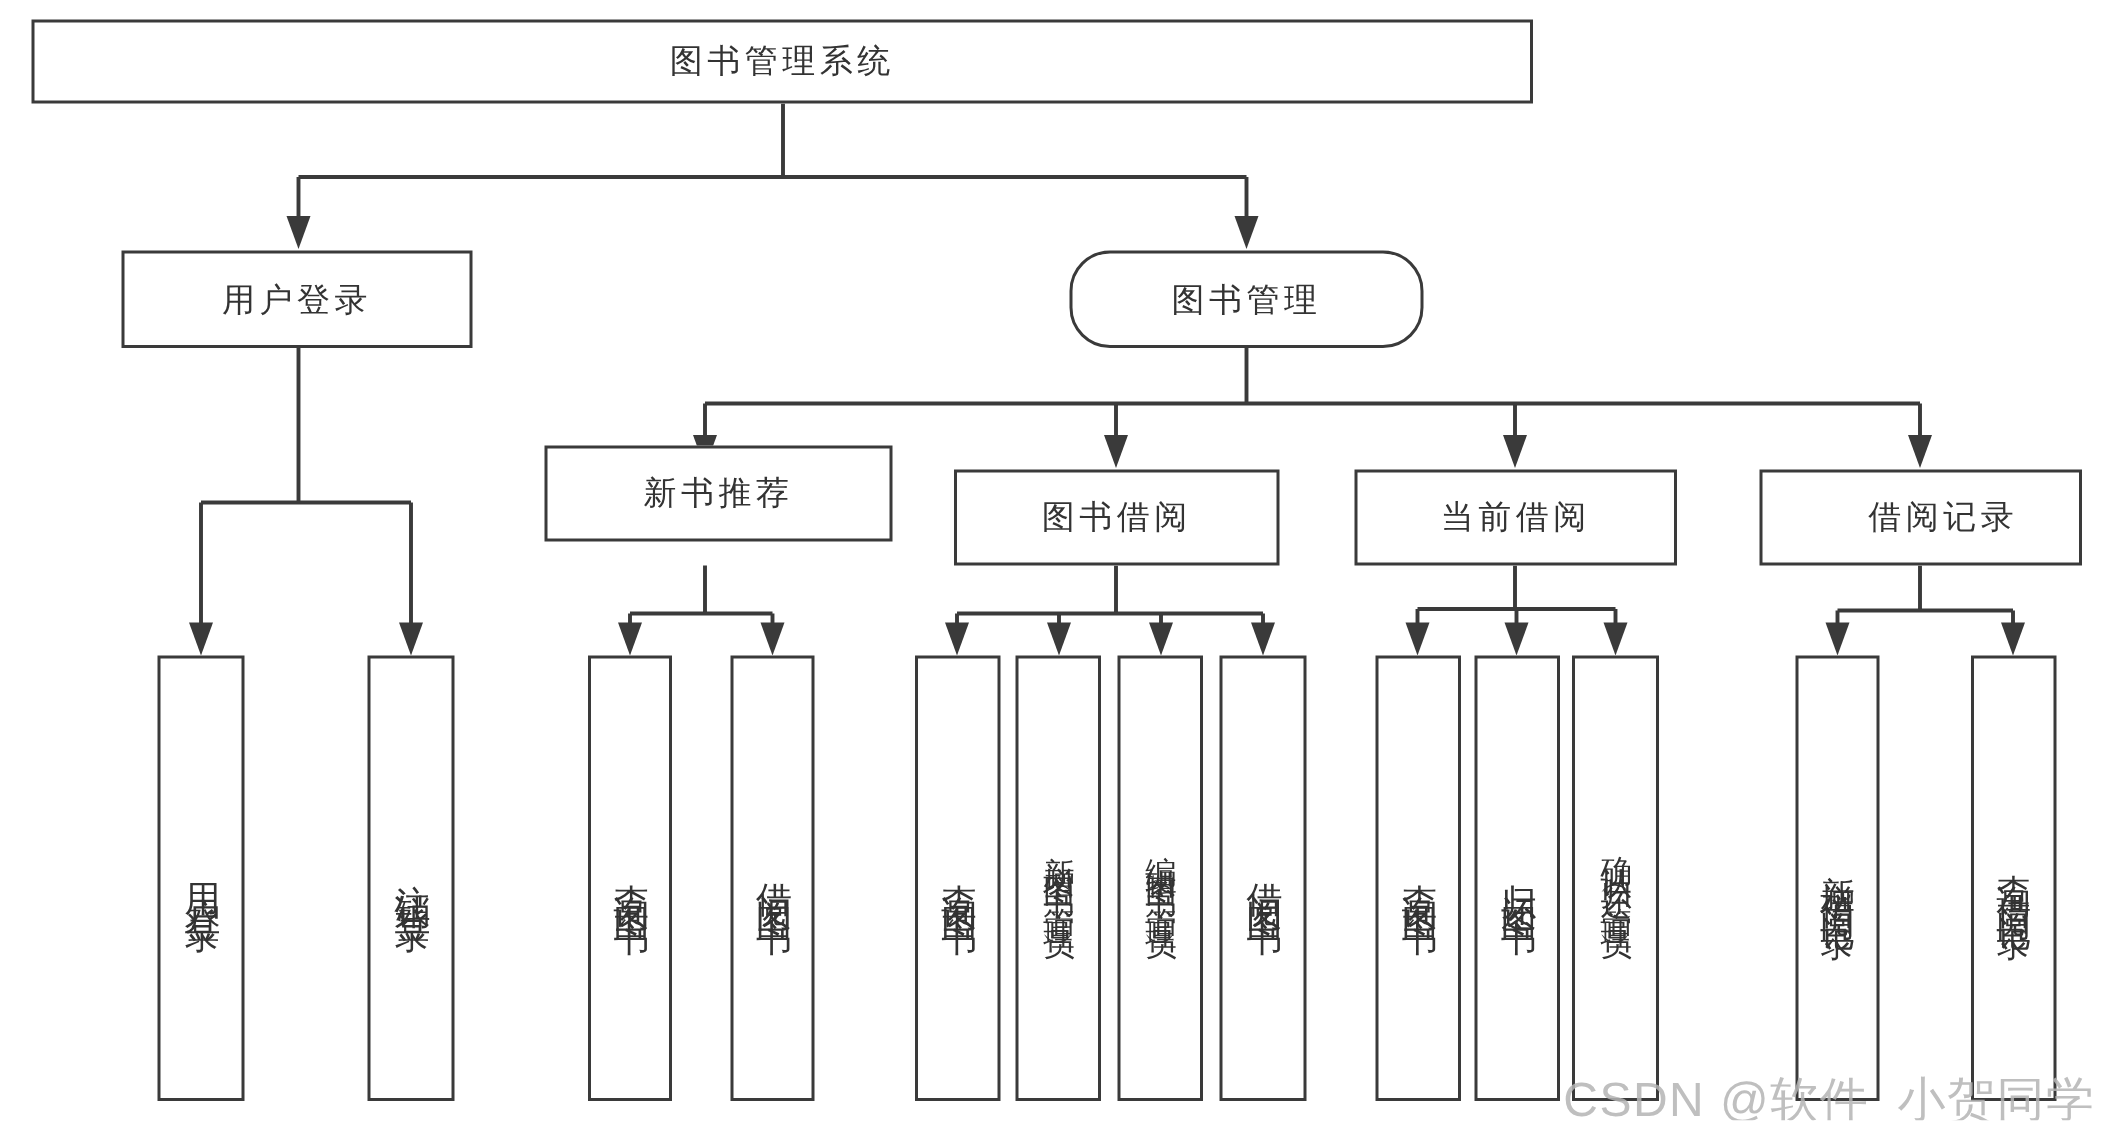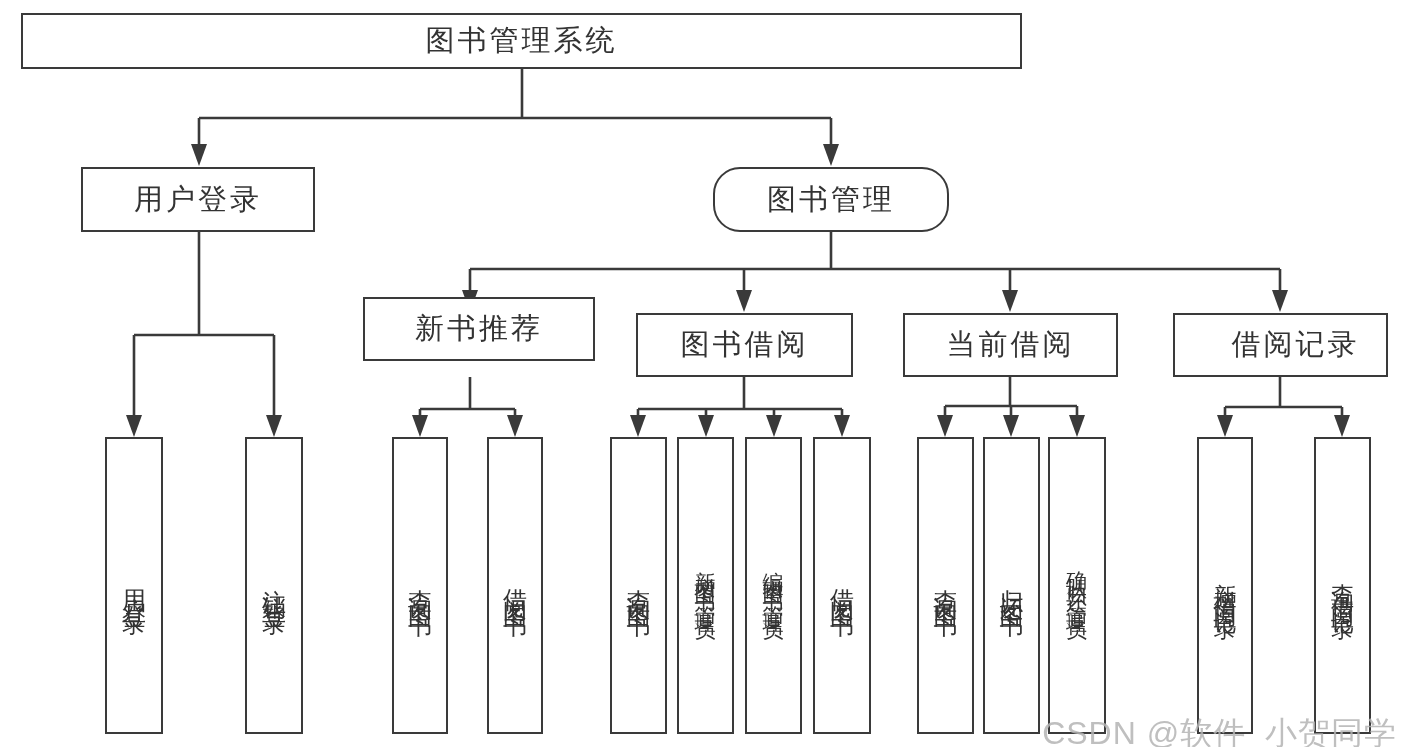--- a/index.html
+++ b/index.html
@@ -41,21 +41,21 @@
     background: var(--box-bg);
     border: 2px solid var(--line);
     display: flex;
     align-items: center;
     justify-content: center;
     z-index: 2;
   }
 
   .hlabel {
     color: var(--text);
-    font-size: 29px;
+    font-size: 22px;
     letter-spacing: 3px;
     white-space: nowrap;
   }
 
   .vlabel {
     color: var(--text);
     writing-mode: vertical-rl;
     text-orientation: mixed;
     line-height: 1;
     white-space: nowrap;

